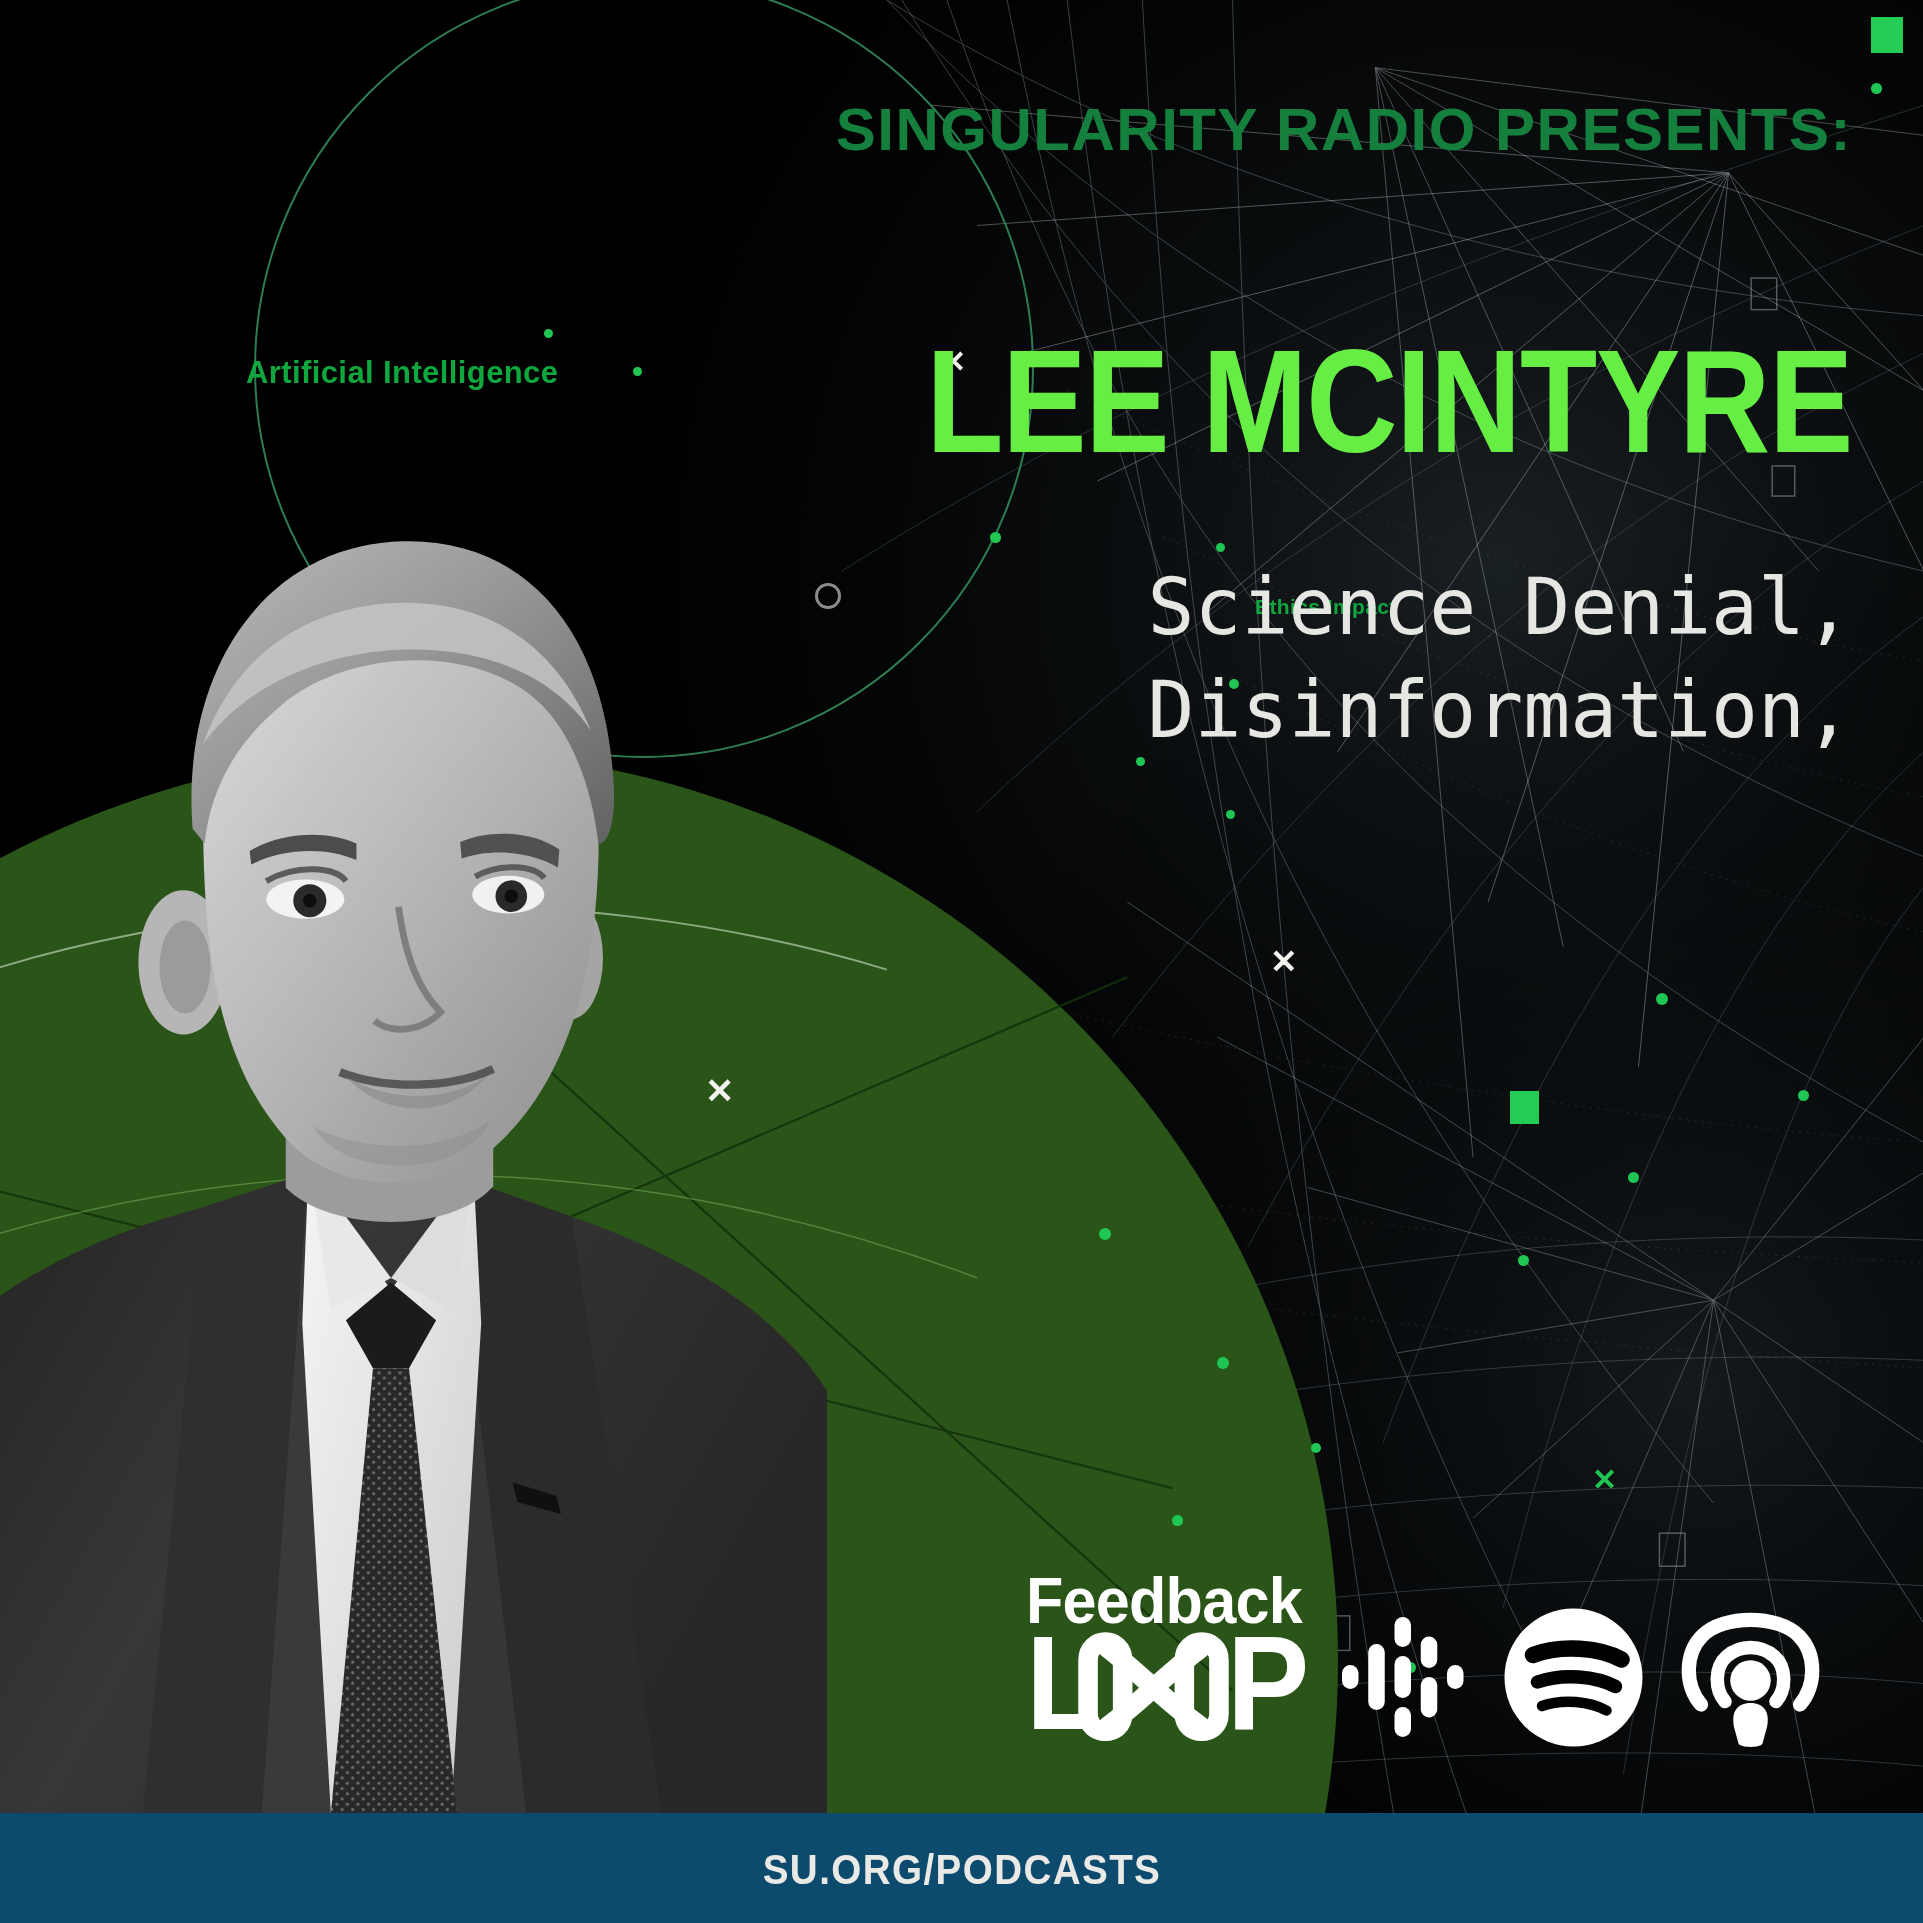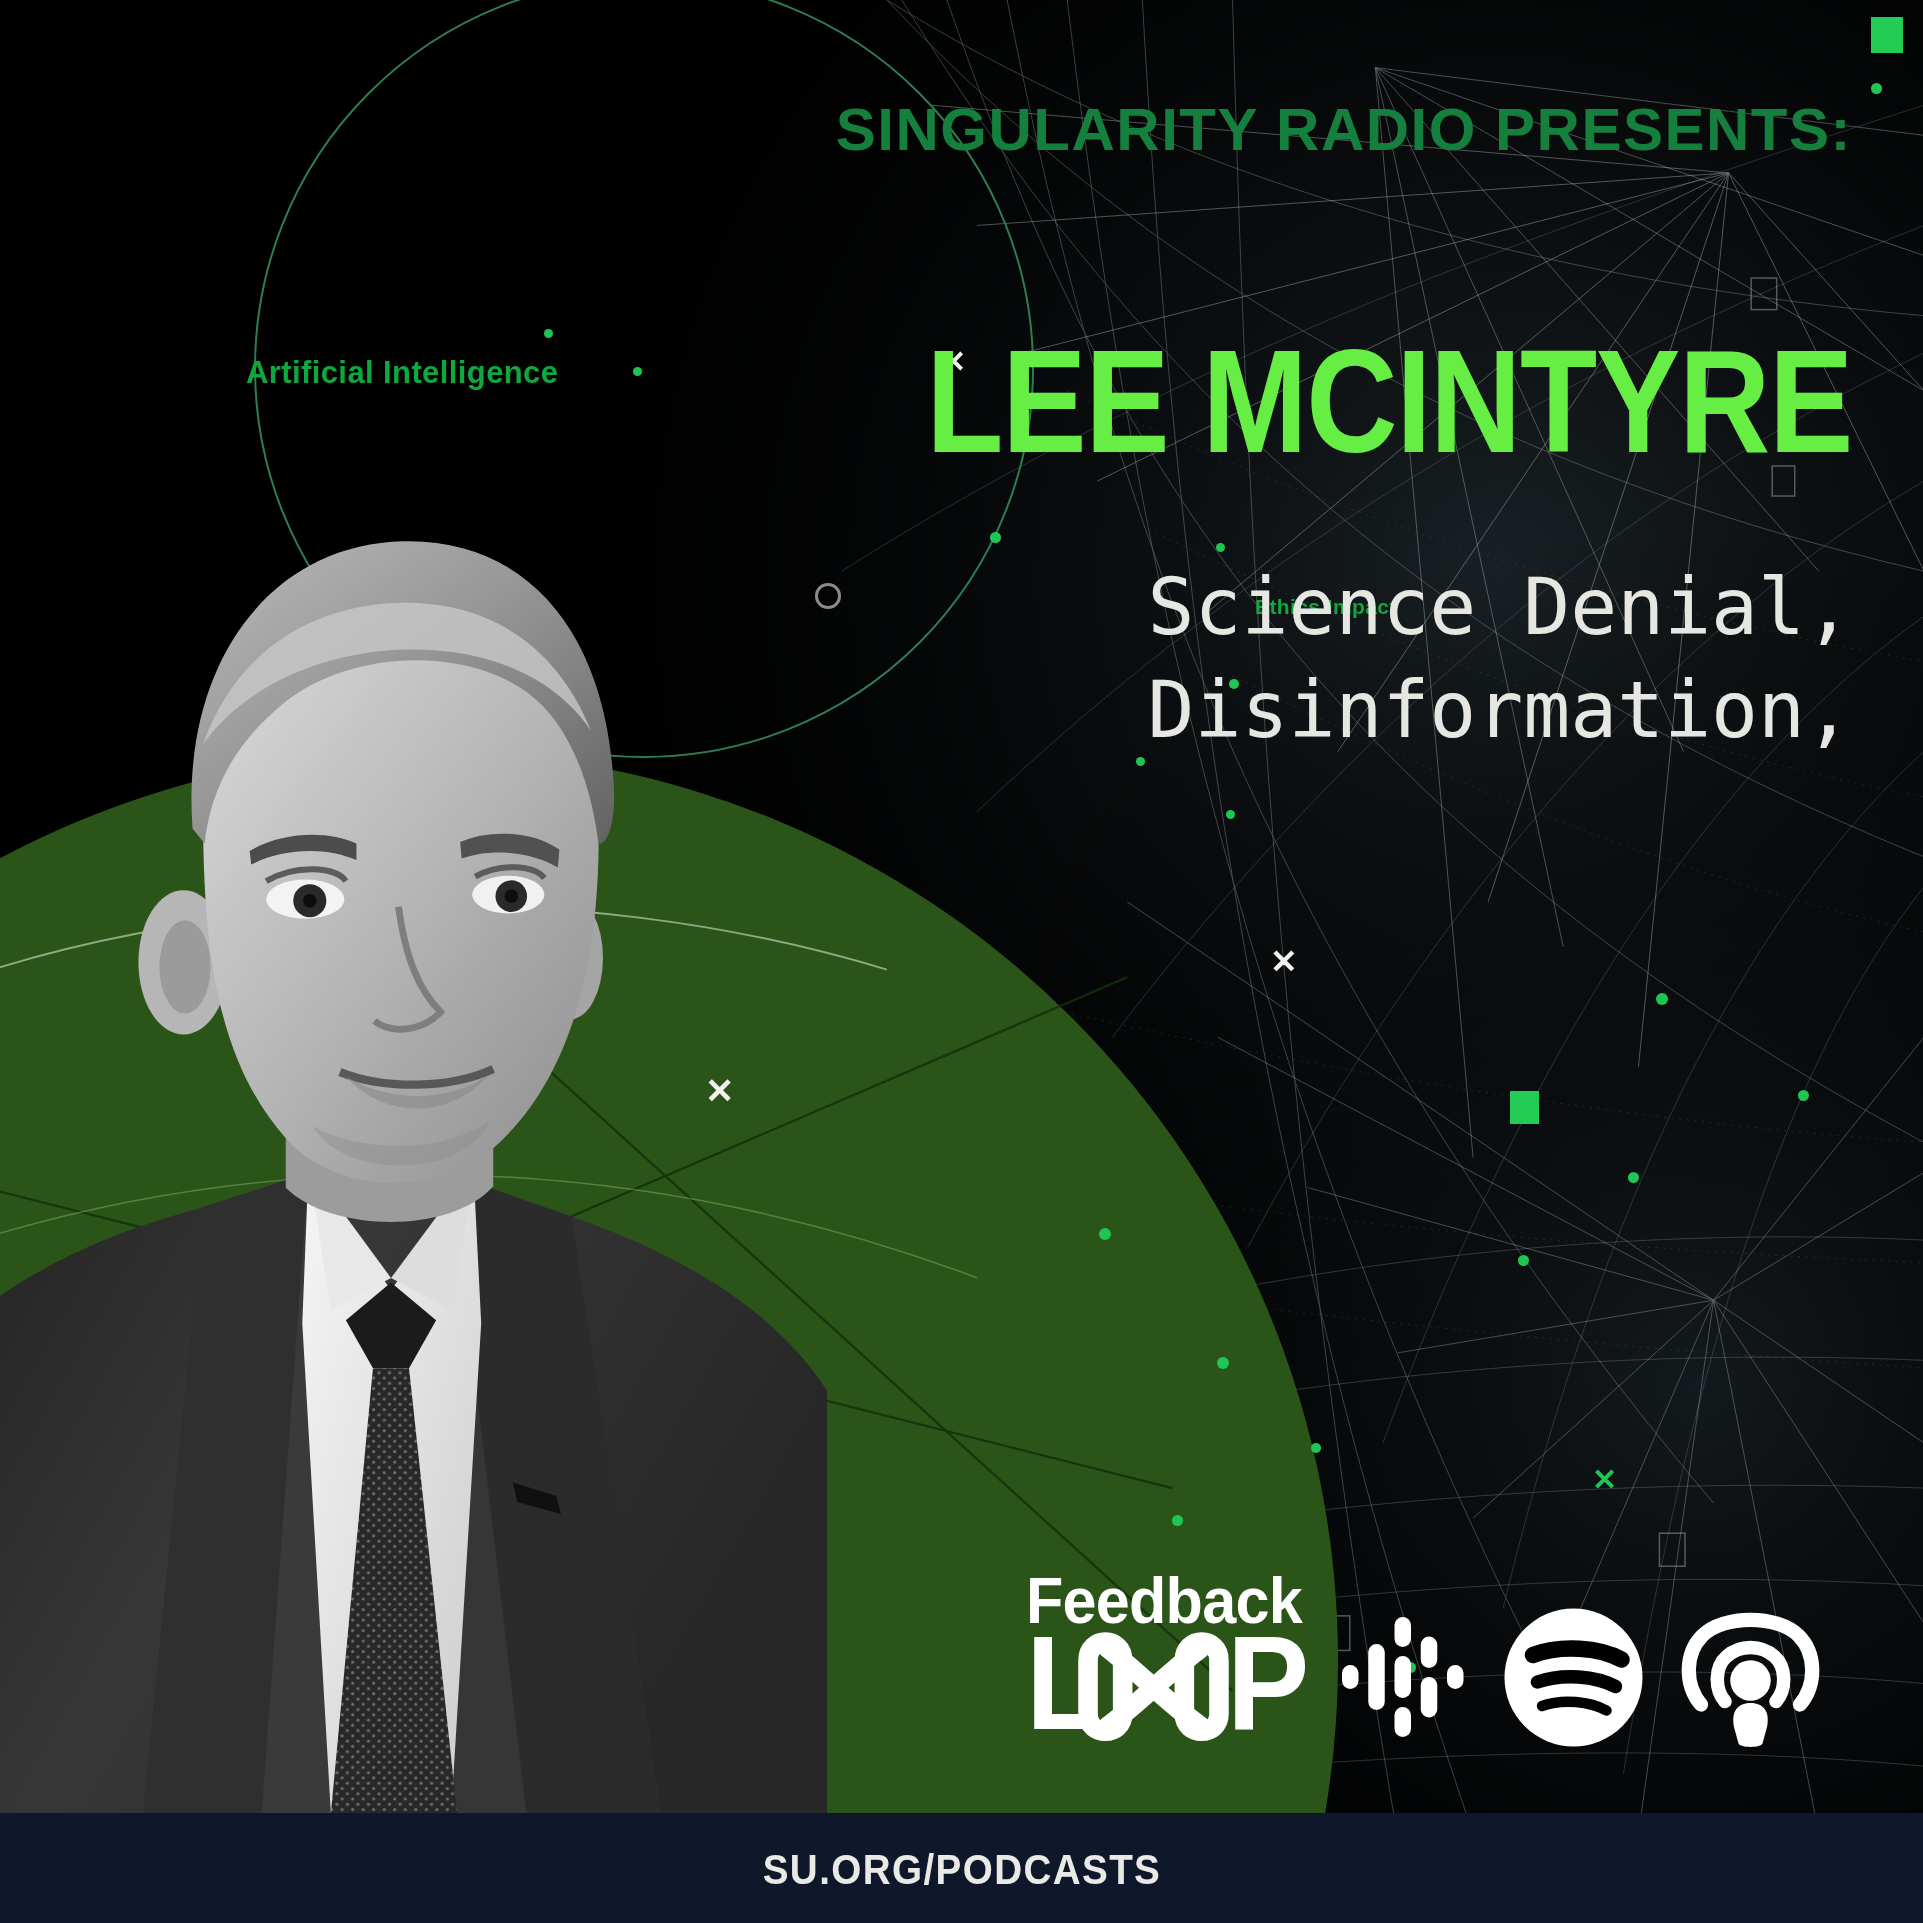--- a/index.html
+++ b/index.html
@@ -144,21 +144,21 @@
   .logo-p{left:201px;top:-19.5px;}
   .loop-svg{position:absolute;left:47px;top:-6px;}
 
   
   .plat{position:absolute;}
   .plat svg{display:block;}
 
   
   .footer{
     position:absolute;left:0;top:1813px;width:1924px;height:111px;
-    background:#0f172a;
+    background:#0c4a6e;
   }
   .footer-text{
     position:absolute;left:0;top:33px;width:1924px;
     text-align:center;
     color:#e9e9e5;
     font-family:"Liberation Sans",sans-serif;
     font-weight:700;
     font-size:42px;
     letter-spacing:1.5px;
     text-transform:uppercase;

